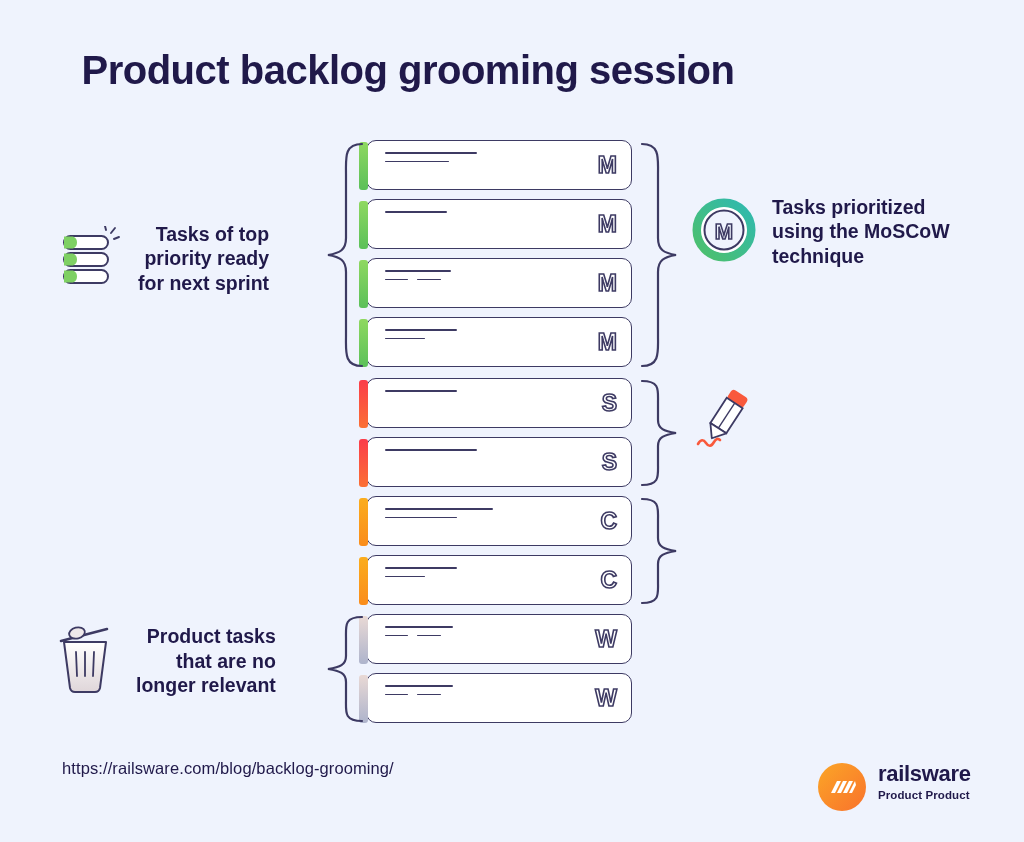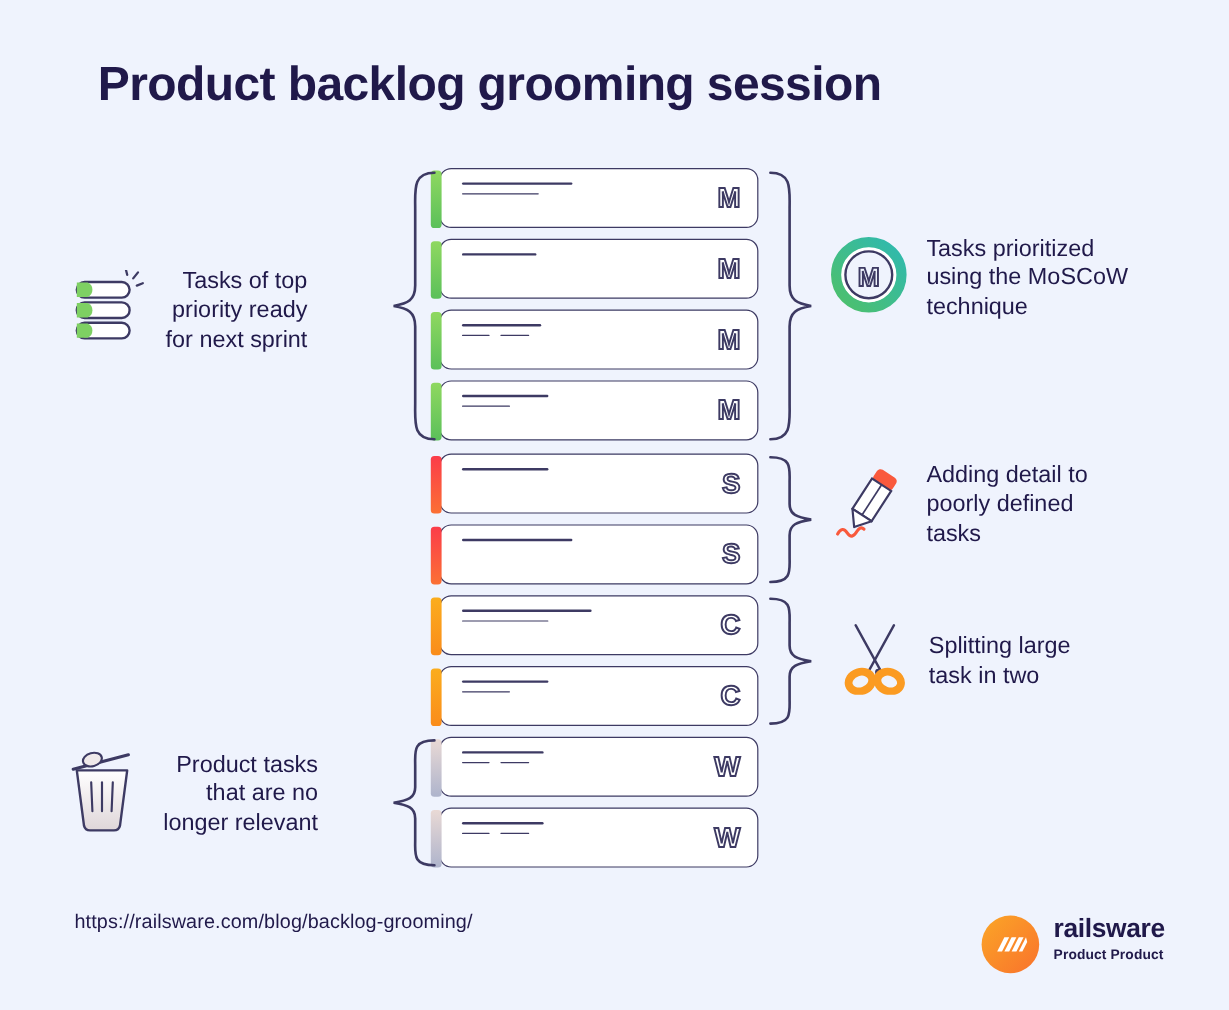--- a/index.html
+++ b/index.html
@@ -50,21 +50,21 @@
     letter-spacing: 0;
   }
 
   
   .brace { position: absolute; }
   .brace svg { display: block; overflow: visible; }
 
   
   .anno { position: absolute; display: flex; align-items: center; }
   .anno-text {
-    font-size: 19.5px; font-weight: normal; line-height: 1.25;
+    font-size: 19.5px; font-weight: bold; line-height: 1.25;
     color: #20194a; white-space: pre-line;
   }
   .anno-icon { flex: 0 0 auto; }
 
   .anno-left { text-align: right; }
   .anno-left .anno-icon { margin-right: 18px; }
   .anno-right .anno-icon { margin-right: 16px; }
 
   
   .footer-url {
@@ -289,40 +289,22 @@
       <svg width="62" height="66" viewBox="0 0 62 66" fill="none">
         <g transform="rotate(33 31 33)">
           <rect x="22" y="5" width="19" height="12" rx="3.5" fill="#f9593c"></rect>
           <rect x="22" y="16" width="19" height="30" fill="#ffffff" stroke="#3d3a63" stroke-width="1.8"></rect>
           <path d="M31.5 16 L31.5 46" stroke="#3d3a63" stroke-width="1.4"></path>
           <path d="M22 46 L31.5 58 L41 46 Z" fill="#ffffff" stroke="#3d3a63" stroke-width="1.8" stroke-linejoin="round"></path>
         </g>
         <path d="M4 60 q4 -7 8 -1 q4 6 8 -1 q3 -5 6 -2" stroke="#f9593c" stroke-width="2.6" stroke-linecap="round" fill="none"></path>
       </svg>
     </span>
-    <span class="anno-text">Adding detail to
-poorly defined
-tasks</span>
-  </div>
-
-  <div class="anno anno-right" style="left:700px; top:517px;">
-    <span class="anno-icon">
-      <svg width="58" height="62" viewBox="0 0 58 62" fill="none">
-        <g stroke="#3d3a63" stroke-width="2" fill="none" stroke-linecap="round">
-          <path d="M13 4 L34 42"></path>
-          <path d="M45 4 L24 42"></path>
-          <circle cx="32" cy="43" r="1.8" fill="#3d3a63"></circle>
-        </g>
-        <ellipse cx="17" cy="51" rx="10" ry="8" transform="rotate(-18 17 51)" fill="none" stroke="#fb9b22" stroke-width="6.5"></ellipse>
-        <ellipse cx="41" cy="51" rx="10" ry="8" transform="rotate(18 41 51)" fill="none" stroke="#fb9b22" stroke-width="6.5"></ellipse>
-      </svg>
-    </span>
-    <span class="anno-text">Splitting  large
-task in two</span>
-  </div>
+  </div>
+
 
   <div class="anno anno-left" style="left:52px; top:622px;">
     <span class="anno-icon">
       <svg width="66" height="74" viewBox="0 0 66 74" fill="none">
         <defs>
           <linearGradient id="gTrash" x1="0" y1="0" x2="0" y2="1">
             <stop offset="0%" stop-color="#ffffff"></stop>
             <stop offset="100%" stop-color="#dfd6d9"></stop>
           </linearGradient>
         </defs>

